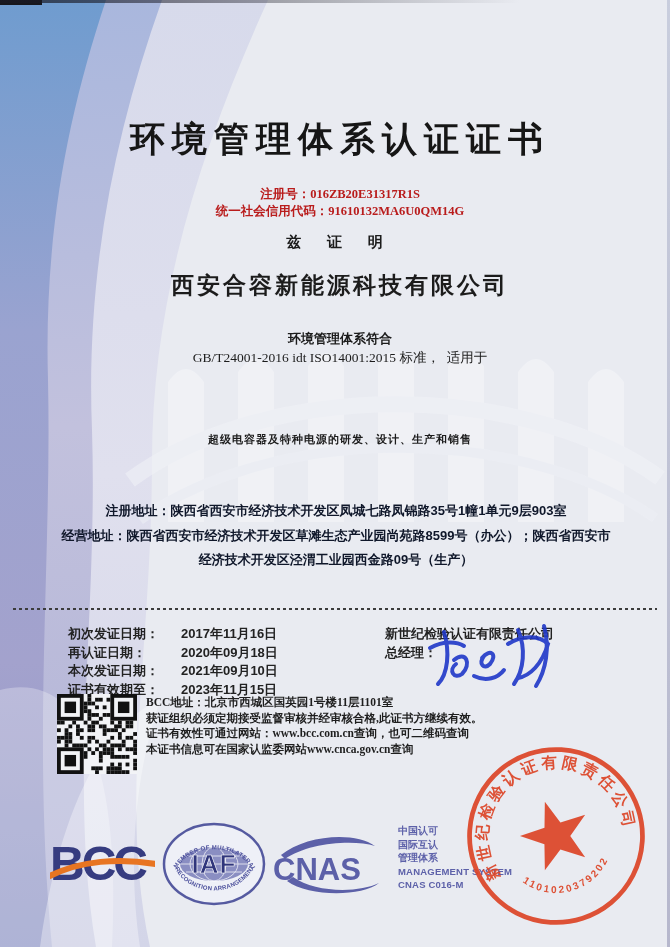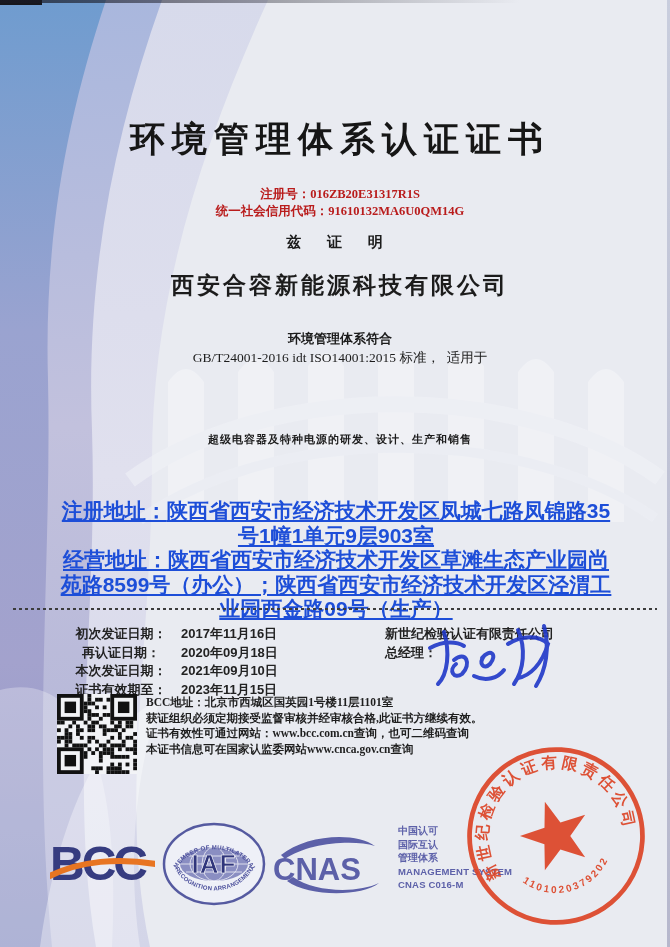--- a/index.html
+++ b/index.html
@@ -22,27 +22,27 @@
   .serif{font-family:"Liberation Serif","DejaVu Serif",serif;}
   .center-col{left:60px;width:560px;text-align:center;z-index:2;}
   .cert-title{top:116px;font-size:35px;letter-spacing:7px;font-weight:600;color:#161616;}
   .reg-block{top:186px;font-size:12.5px;font-weight:700;line-height:17px;color:#b91c1c;}
   .certify{top:233px;font-size:15px;font-weight:700;letter-spacing:11px;}
   .company{top:270px;font-size:23px;font-weight:600;letter-spacing:3px;}
   .conform{top:330px;font-size:13px;font-weight:700;}
   .standard{top:349px;font-size:13.5px;white-space:pre-wrap;}
   .scope{top:432px;font-size:11px;font-weight:700;letter-spacing:1px;}
   .addresses{top:499px;left:58px;width:556px;z-index:2;text-align:center;
-    font-size:21px;font-weight:700;line-height:24.5px;color:#1d4ed8;text-decoration:underline;}
+    font-size:13px;font-weight:700;line-height:24.5px;color:#0f172a;}
   .addresses p{margin:0;}
   .dash-sep{top:608px;left:13px;width:644px;height:2px;z-index:2;
     background:repeating-linear-gradient(90deg,#3c3c3c 0 3px,transparent 3px 6px);}
   .dates{top:625px;left:68px;z-index:2;font-size:13px;font-weight:700;color:#222;}
   .d-row{display:flex;line-height:18.6px;}
-  .d-label{width:106px;text-align:center;}
+  .d-label{width:106px;text-align:left;}
   .d-value{margin-left:7px;}
   .issuer{top:625px;left:385px;z-index:2;font-size:13px;font-weight:700;line-height:18.5px;color:#222;}
   .signature{left:424px;top:616px;z-index:2;}
   .qr{left:57px;top:692px;z-index:2;}
   .fineprint{left:146px;top:695px;width:340px;z-index:2;
     font-size:11.5px;font-weight:600;line-height:15.6px;color:#1e1e1e;}
   .fineprint div{white-space:nowrap;}
   .seal{left:461px;top:741px;z-index:4;}
   
   .logo-bcc{left:50px;top:832px;z-index:2;}

